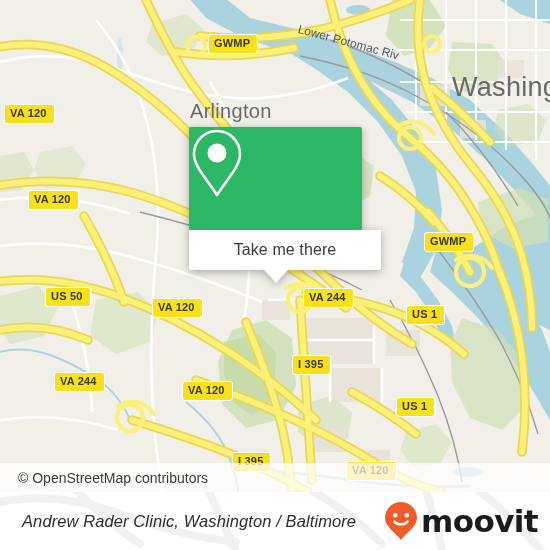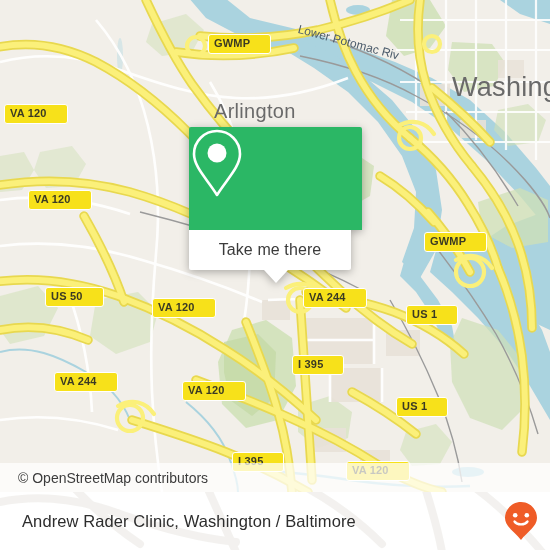--- a/index.html
+++ b/index.html
@@ -16,21 +16,21 @@
 
   .shield{
     position:absolute;
     background:#f7e11a;
     border:1.5px solid #ffffff;
     border-radius:3px;
     color:#3a3a24;
     font-weight:bold;
     font-size:11px;
     line-height:1;
-    padding:3px 20px 4px 5px;
+    padding:3px 7px 4px 5px;
     letter-spacing:0.2px;
     white-space:nowrap;
     box-sizing:border-box;
     font-family:"Liberation Sans","DejaVu Sans",sans-serif;
   }
   .placelabel{
     position:absolute;
     color:#6f6f6f;
     white-space:nowrap;
     font-family:"Liberation Sans","DejaVu Sans",sans-serif;
@@ -44,21 +44,21 @@
     filter:drop-shadow(0 2px 4px rgba(0,0,0,0.30));
   }
   #popup-green{
     width:173px;height:103px;
     background:#2bb765;
     border-radius:2px 2px 0 0;
     display:flex;align-items:center;justify-content:center;
   }
   #popup-green svg{display:block;}
   #popup-white{
-    width:162px;height:40px;background:#ffffff;
+    width:192px;height:40px;background:#ffffff;
     border-radius:0 0 2px 2px;
     display:flex;align-items:center;justify-content:center;
   }
   #popup-label{
     font-size:16px;color:#3b3b3b;letter-spacing:0.1px;
     font-family:"Liberation Sans","DejaVu Sans",sans-serif;
   }
   #popup-tail{
     position:absolute;left:50%;top:143px;margin-left:-12px;
     width:0;height:0;
@@ -82,20 +82,21 @@
   #footer{
     position:absolute;left:0;top:492px;width:550px;height:58px;
     background:#ffffff;overflow:hidden;
   }
   #footer-watermark{position:absolute;left:0;top:-460px;opacity:0.30;}
   #footer-title{
     position:absolute;left:22px;top:0;height:58px;
     display:flex;align-items:center;
     font-size:16.5px;color:#2d2d2d;letter-spacing:0.1px;
     font-family:"Liberation Sans","DejaVu Sans",sans-serif;
+    font-style:italic;
   }
   #footer-logo{
     position:absolute;right:12px;top:0;height:58px;
     display:flex;align-items:center;gap:3px;
   }
   #moovit-wordmark{
     font-size:31px;color:#1b1b1b;font-weight:bold;letter-spacing:-0.6px;
     font-family:"DejaVu Sans","Liberation Sans",sans-serif;
   }
 </style>
@@ -265,21 +266,21 @@
           <circle cx="88,216" r="0"></circle>
           <path d="M250,200 C266,192 282,196 292,208"></path>
           <path d="M398,126 C412,118 426,122 434,134"></path>
           <path d="M286,288 C300,280 314,284 322,296"></path>
           <path d="M118,406 C132,398 146,402 154,414"></path>
           <path d="M456,260 C470,252 484,256 492,268"></path>
         </g>
       </g>
     </svg>
 
-    <div class="placelabel" id="label-arlington" style="left:190px;top:100px;margin-left:24px;">Arlington</div>
+    <div class="placelabel" id="label-arlington" style="left:190px;top:100px;">Arlington</div>
     <div class="placelabel" id="label-washington" style="left:452px;top:72px;">Washington</div>
     <div class="placelabel" style="left:300px;top:22px;font-size:12px;transform:rotate(15deg);transform-origin:0 0;color:#4a5a6a;">Lower Potomac Riv</div>
 
     <div class="shield" style="left:208px;top:34px;">GWMP</div>
     <div class="shield" style="left:4px;top:104px;">VA 120</div>
     <div class="shield" style="left:28px;top:190px;">VA 120</div>
     <div class="shield" style="left:45px;top:287px;text-align:right;">US 50</div>
     <div class="shield" style="left:152px;top:298px;">VA 120</div>
     <div class="shield" style="left:303px;top:288px;">VA 244</div>
     <div class="shield" style="left:424px;top:232px;">GWMP</div>
@@ -321,16 +322,17 @@
       </g>
     </svg>
     <div id="footer-title">Andrew Rader Clinic, Washington / Baltimore</div>
     <div id="footer-logo">
       <svg width="34" height="40" viewBox="0 0 34 40">
         <path d="M17 1 C8.2 1 1 8.2 1 17 C1 25.5 11 31 17 39 C23 31 33 25.5 33 17 C33 8.2 25.8 1 17 1 Z" fill="#ef5c27"></path>
         <circle cx="11.2" cy="14.2" r="2.3" fill="#ffffff"></circle>
         <circle cx="22.8" cy="14.2" r="2.3" fill="#ffffff"></circle>
         <path d="M10.5 20.5 C13 24.3 21 24.3 23.5 20.5" stroke="#ffffff" stroke-width="2.3" fill="none" stroke-linecap="round"></path>
       </svg>
+      <span id="moovit-wordmark">moovit</span>
     </div>
   </div>
 
 </div>
 
 </body></html>

